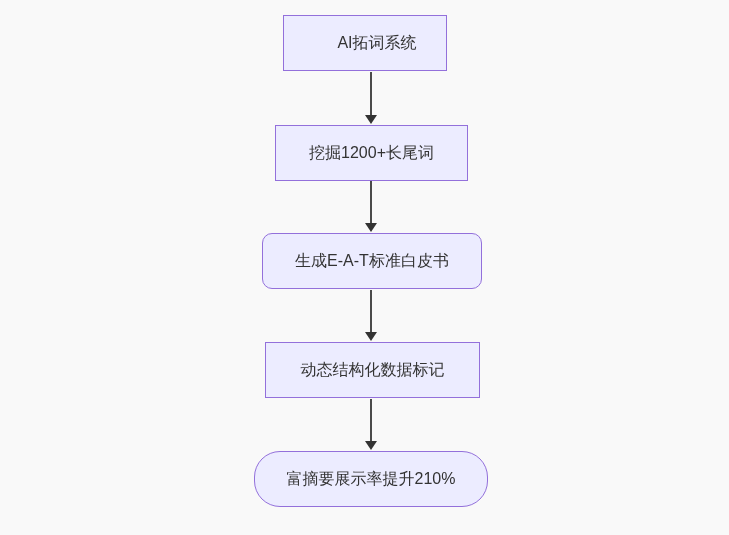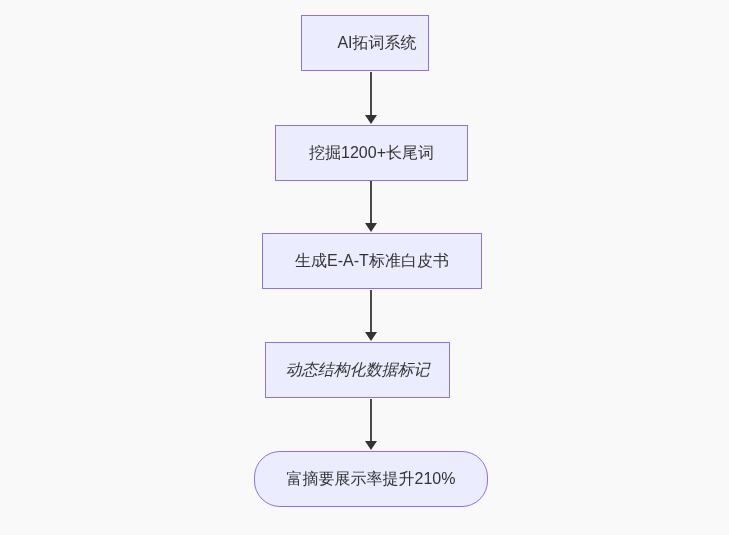--- a/index.html
+++ b/index.html
@@ -25,24 +25,24 @@
     border: 1.5px solid #9370DB;
     color: #333333;
     font-size: 16px;
     display: flex;
     align-items: center;
     justify-content: center;
     text-align: center;
     line-height: 1.2;
     white-space: nowrap;
   }
-  .node-1 { left: 301px; top: 15px;  width: 128px; height: 56px; padding-left: 24px; }
+  .node-1 { left: 283px; top: 15px;  width: 164px; height: 56px; padding-left: 24px; }
   .node-2 { left: 275px; top: 125px; width: 193px; height: 56px; text-align: center; }
-  .node-3 { left: 262px; top: 233px; width: 220px; height: 56px; }
-  .node-4 { left: 265px; top: 342px; width: 185px; height: 56px; font-style: italic; }
+  .node-3 { left: 262px; top: 233px; width: 220px; height: 56px; border-radius: 10px; }
+  .node-4 { left: 265px; top: 342px; width: 215px; height: 56px; }
   .node-5 { left: 254px; top: 451px; width: 234px; height: 56px; border-radius: 26px; }
 
   .edge {
     position: absolute;
     left: 365px;
     width: 12px;
   }
   .edge-1 { top: 72px;  height: 52px; }
   .edge-2 { top: 181px; height: 51px; }
   .edge-3 { top: 290px; height: 51px; }

